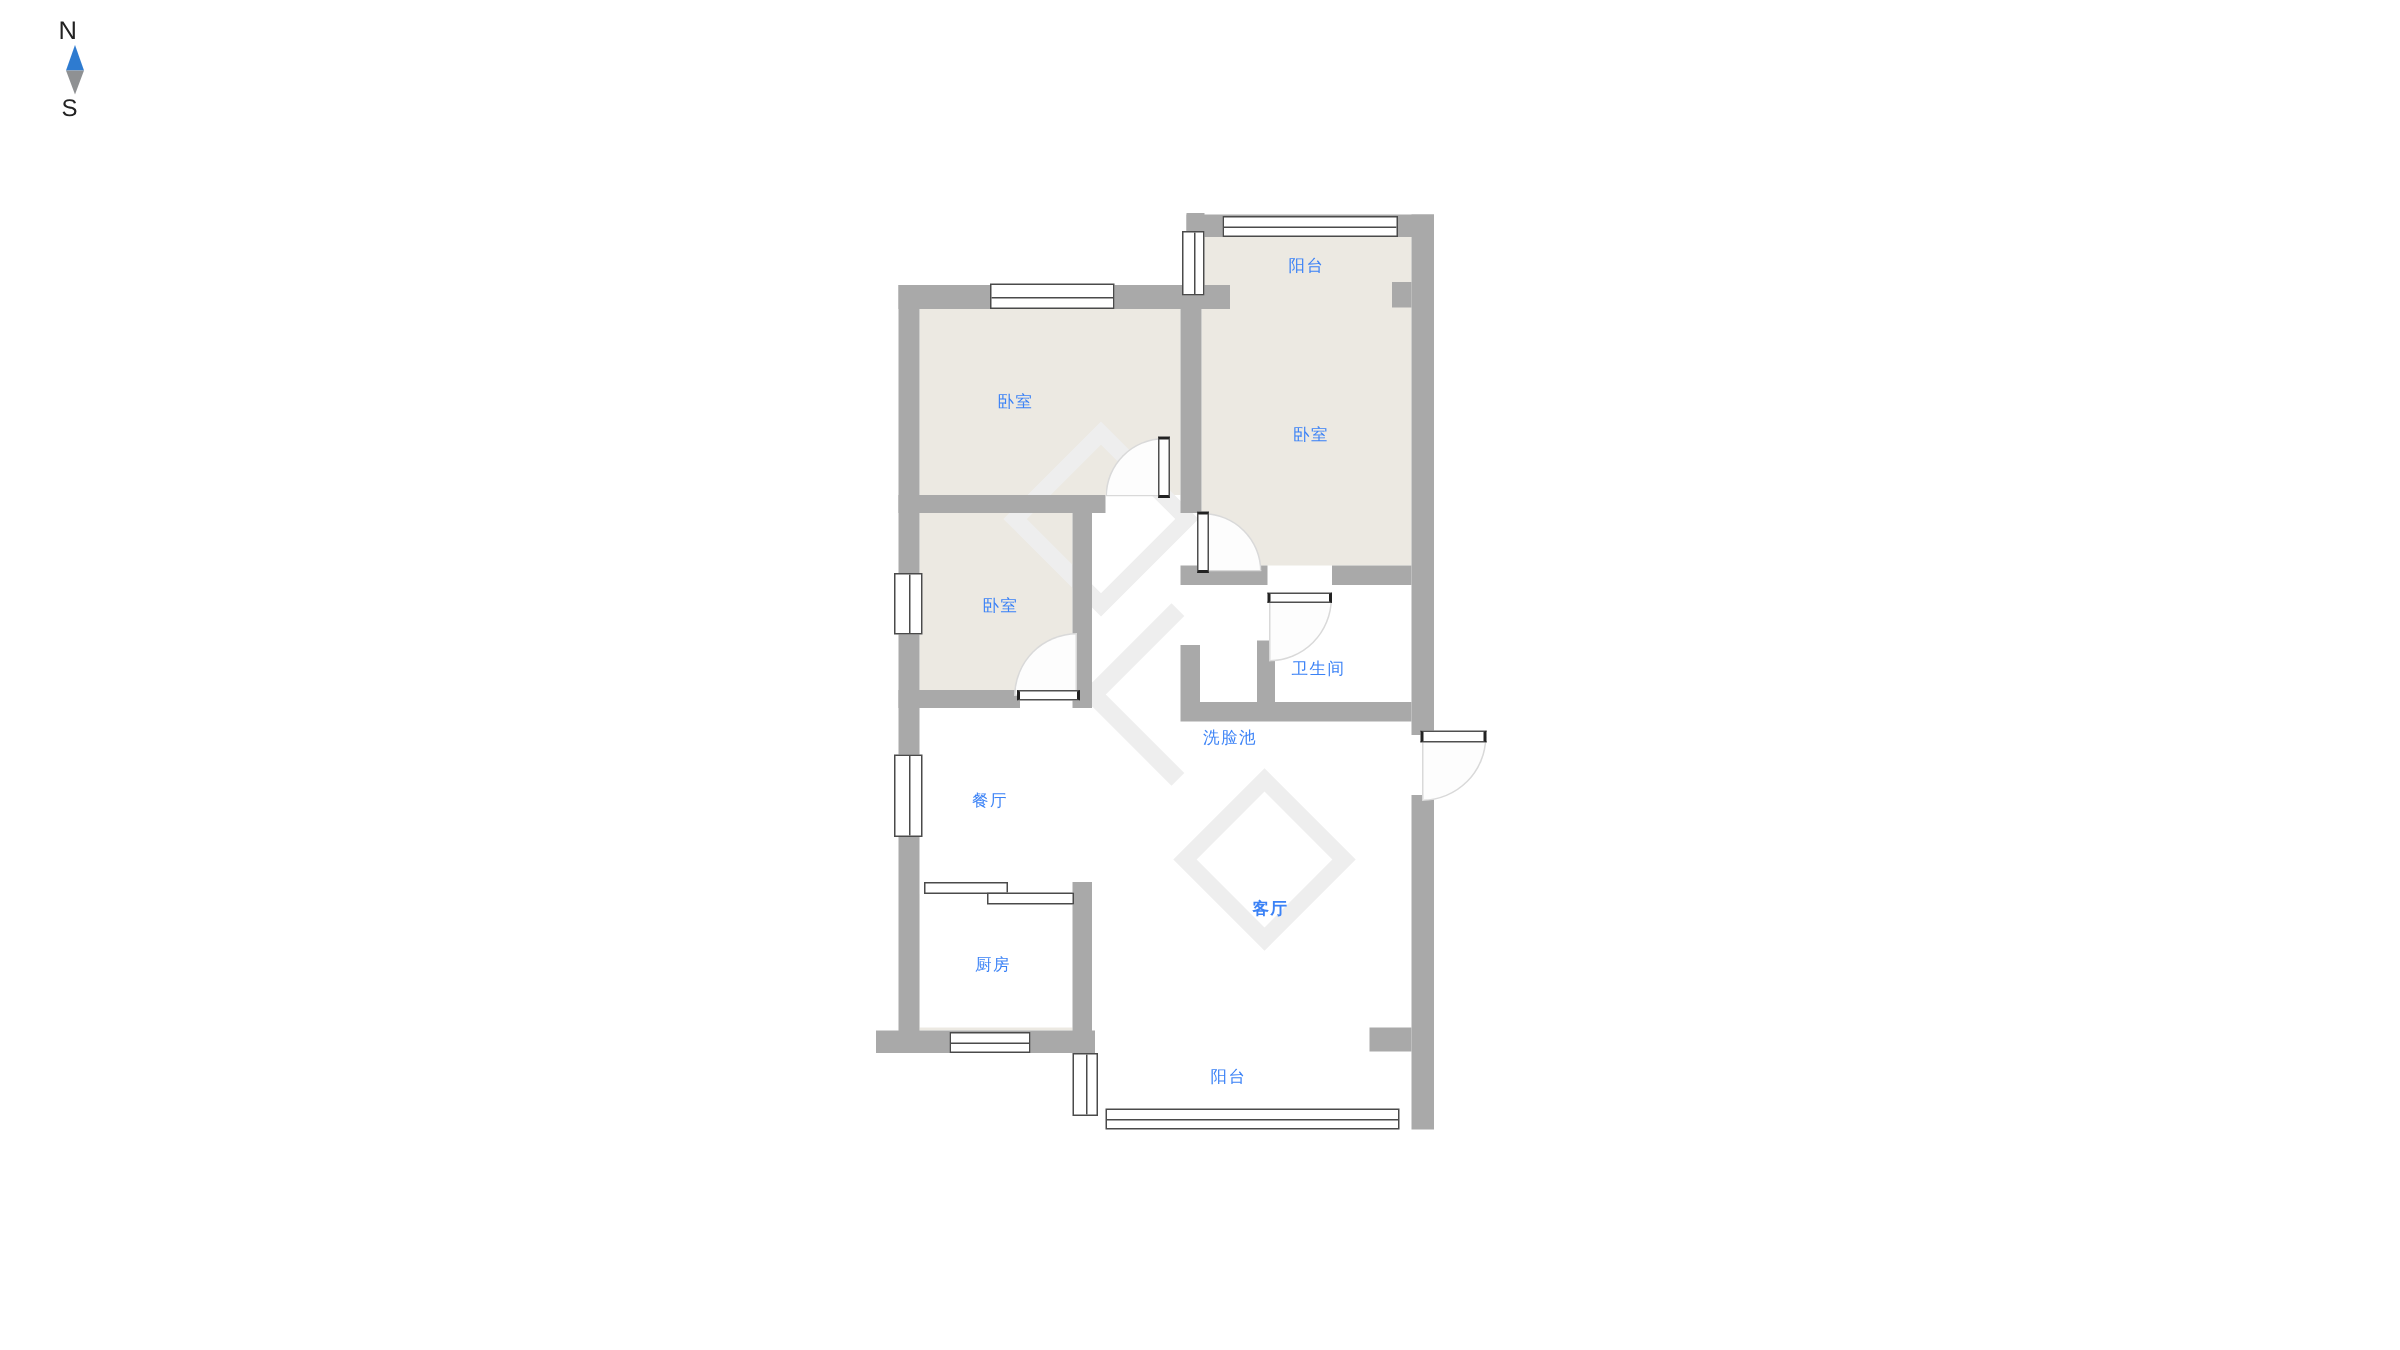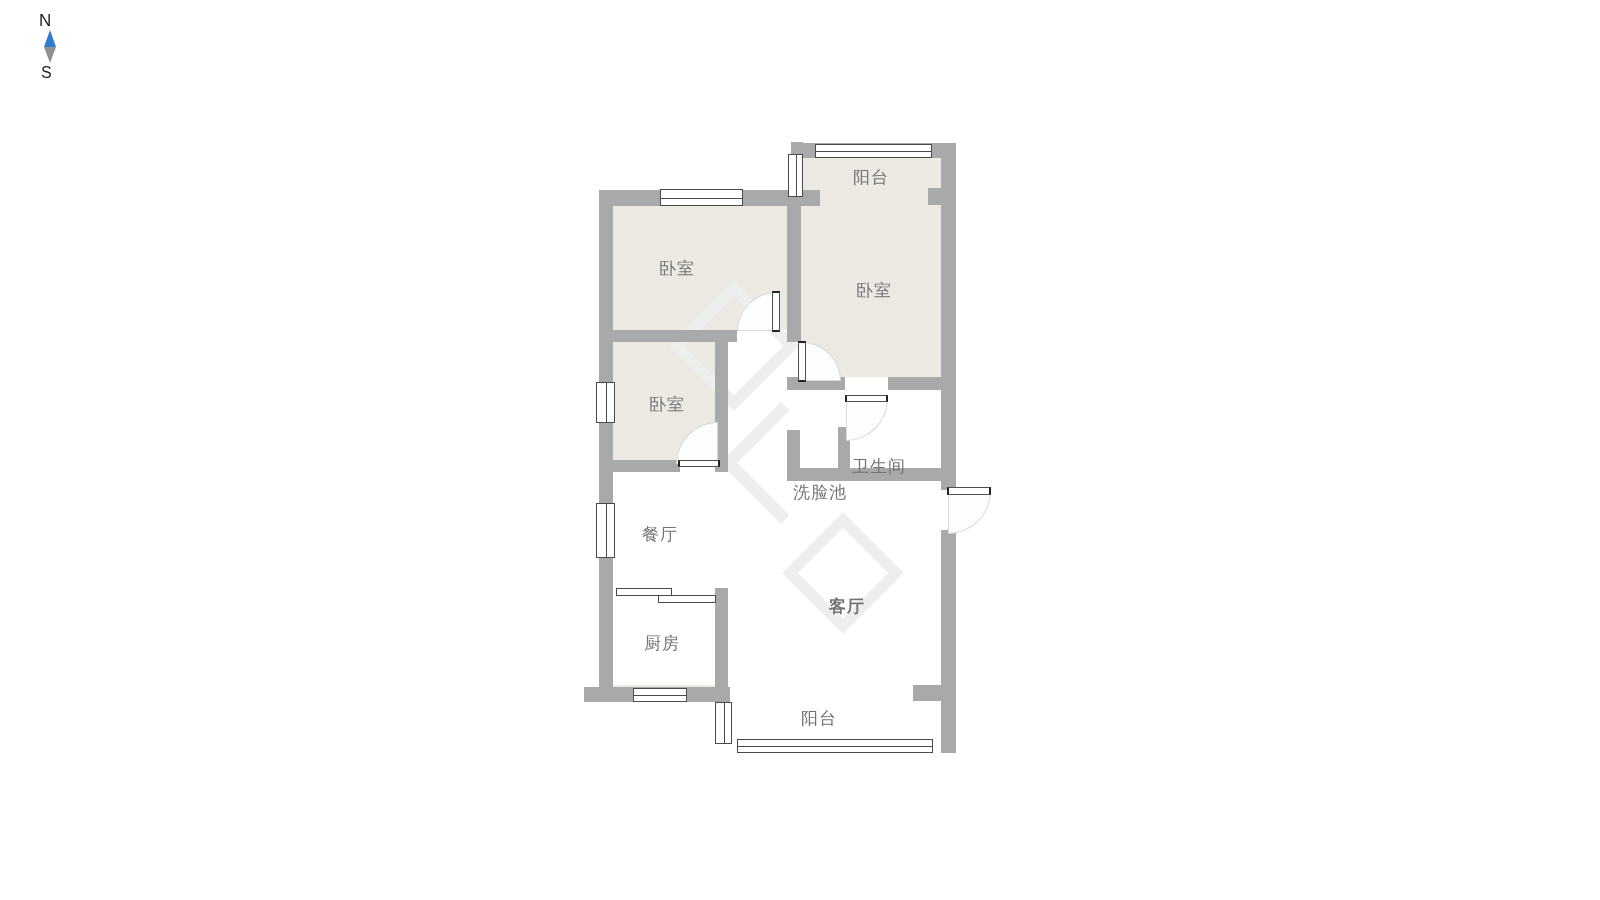--- a/index.html
+++ b/index.html
@@ -26,21 +26,21 @@
   .window.h::after{content:"";position:absolute;left:0;right:0;top:50%;border-top:1px solid #4a4a4a;}
   .window.v::after{content:"";position:absolute;top:0;bottom:0;left:50%;border-left:1px solid #4a4a4a;}
   .leaf{position:absolute;background:#ffffff;border:1px solid #4f4f4f;box-sizing:border-box;}
   .leaf.v{border-top:2px solid #222;border-bottom:2px solid #222;}
   .leaf.h{border-left:2px solid #222;border-right:2px solid #222;}
   .slide{position:absolute;background:#ffffff;border:1px solid #4a4a4a;box-sizing:border-box;}
   .arc{position:absolute;background:#fdfdfd;border:1px solid #d9d9d9;box-sizing:border-box;}
   .arc.tr{border-radius:0 100% 0 0;}
   .arc.tl{border-radius:100% 0 0 0;}
   .arc.br{border-radius:0 0 100% 0;}
-  .label{position:absolute;transform:translate(-50%,-50%);font-size:17px;color:#737373;
+  .label{position:absolute;transform:translate(-50%,-50%);font-size:11px;color:#3b82f6;
     white-space:nowrap;letter-spacing:1px;}
 
   
   .wm{position:absolute;border:11px solid #eeeeee;transform:rotate(45deg);}
   .wm2{position:absolute;width:74px;height:74px;border-left:12px solid #eeeeee;
     border-bottom:12px solid #eeeeee;transform:rotate(45deg);}
 </style>
 </head>
 <body>
 
@@ -111,19 +111,19 @@
   <div class="leaf h" style="left:678px;top:460px;width:42px;height:7px;"></div>
 
   <div class="arc br" style="left:948px;top:491px;width:43px;height:43px;"></div>
   <div class="leaf h" style="left:947px;top:487px;width:44px;height:8px;"></div>
 
   <div class="label" style="left:871px;top:177px;">阳台</div>
   <div class="label" style="left:677px;top:268px;">卧室</div>
   <div class="label" style="left:874px;top:290px;">卧室</div>
   <div class="label" style="left:667px;top:404px;">卧室</div>
   <div class="label" style="left:820px;top:452px;margin-top:40px;">洗脸池</div>
-  <div class="label" style="left:879px;top:466px;">卫生间</div>
+  <div class="label" style="left:879px;top:446px;">卫生间</div>
   <div class="label" style="left:660px;top:534px;">餐厅</div>
   <div class="label" style="left:847px;top:606px;font-weight:bold;">客厅</div>
   <div class="label" style="left:662px;top:643px;">厨房</div>
   <div class="label" style="left:819px;top:718px;">阳台</div>
 
 </div>
 
 </body></html>

